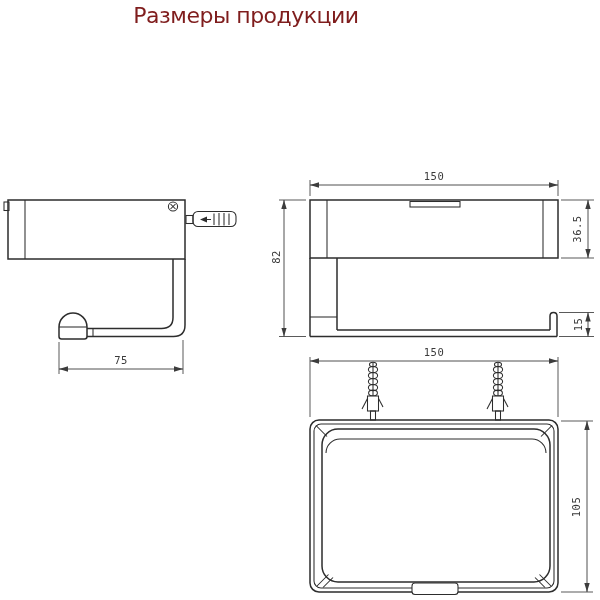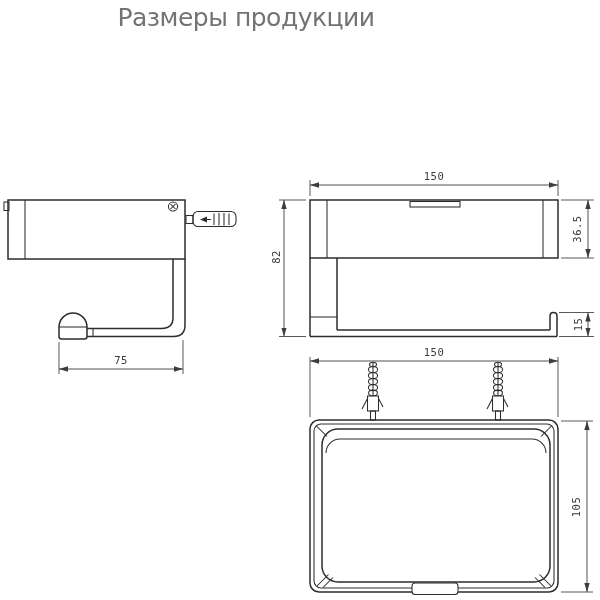--- a/index.html
+++ b/index.html
@@ -2,21 +2,21 @@
 <html><head>
 <meta charset="utf-8">
 <style>
   html,body{margin:0;padding:0;}
   body{
     width:600px;height:600px;background:#ffffff;overflow:hidden;
     font-family:"DejaVu Sans", sans-serif;position:relative;
   }
   .title{
     position:absolute;top:3px;left:0;width:492px;
-    text-align:center;font-size:25px;font-weight:500;color:#737373;
+    text-align:center;font-size:22px;font-weight:500;color:#7f1d1d;
     letter-spacing:-0.5px;
   }
   svg{position:absolute;top:0;left:0;}
   svg .outline{stroke:#2d2d2d;stroke-width:1.5;fill:none;}
   svg .thin{stroke:#2d2d2d;stroke-width:1.05;fill:none;}
   svg .dim{stroke:#3c3c3c;stroke-width:0.9;fill:none;}
   svg .ext{stroke:#3c3c3c;stroke-width:0.85;fill:none;}
   svg .fillwhite{fill:#ffffff;}
   svg text.dimtxt{
     font-family:"DejaVu Sans Mono", monospace;

